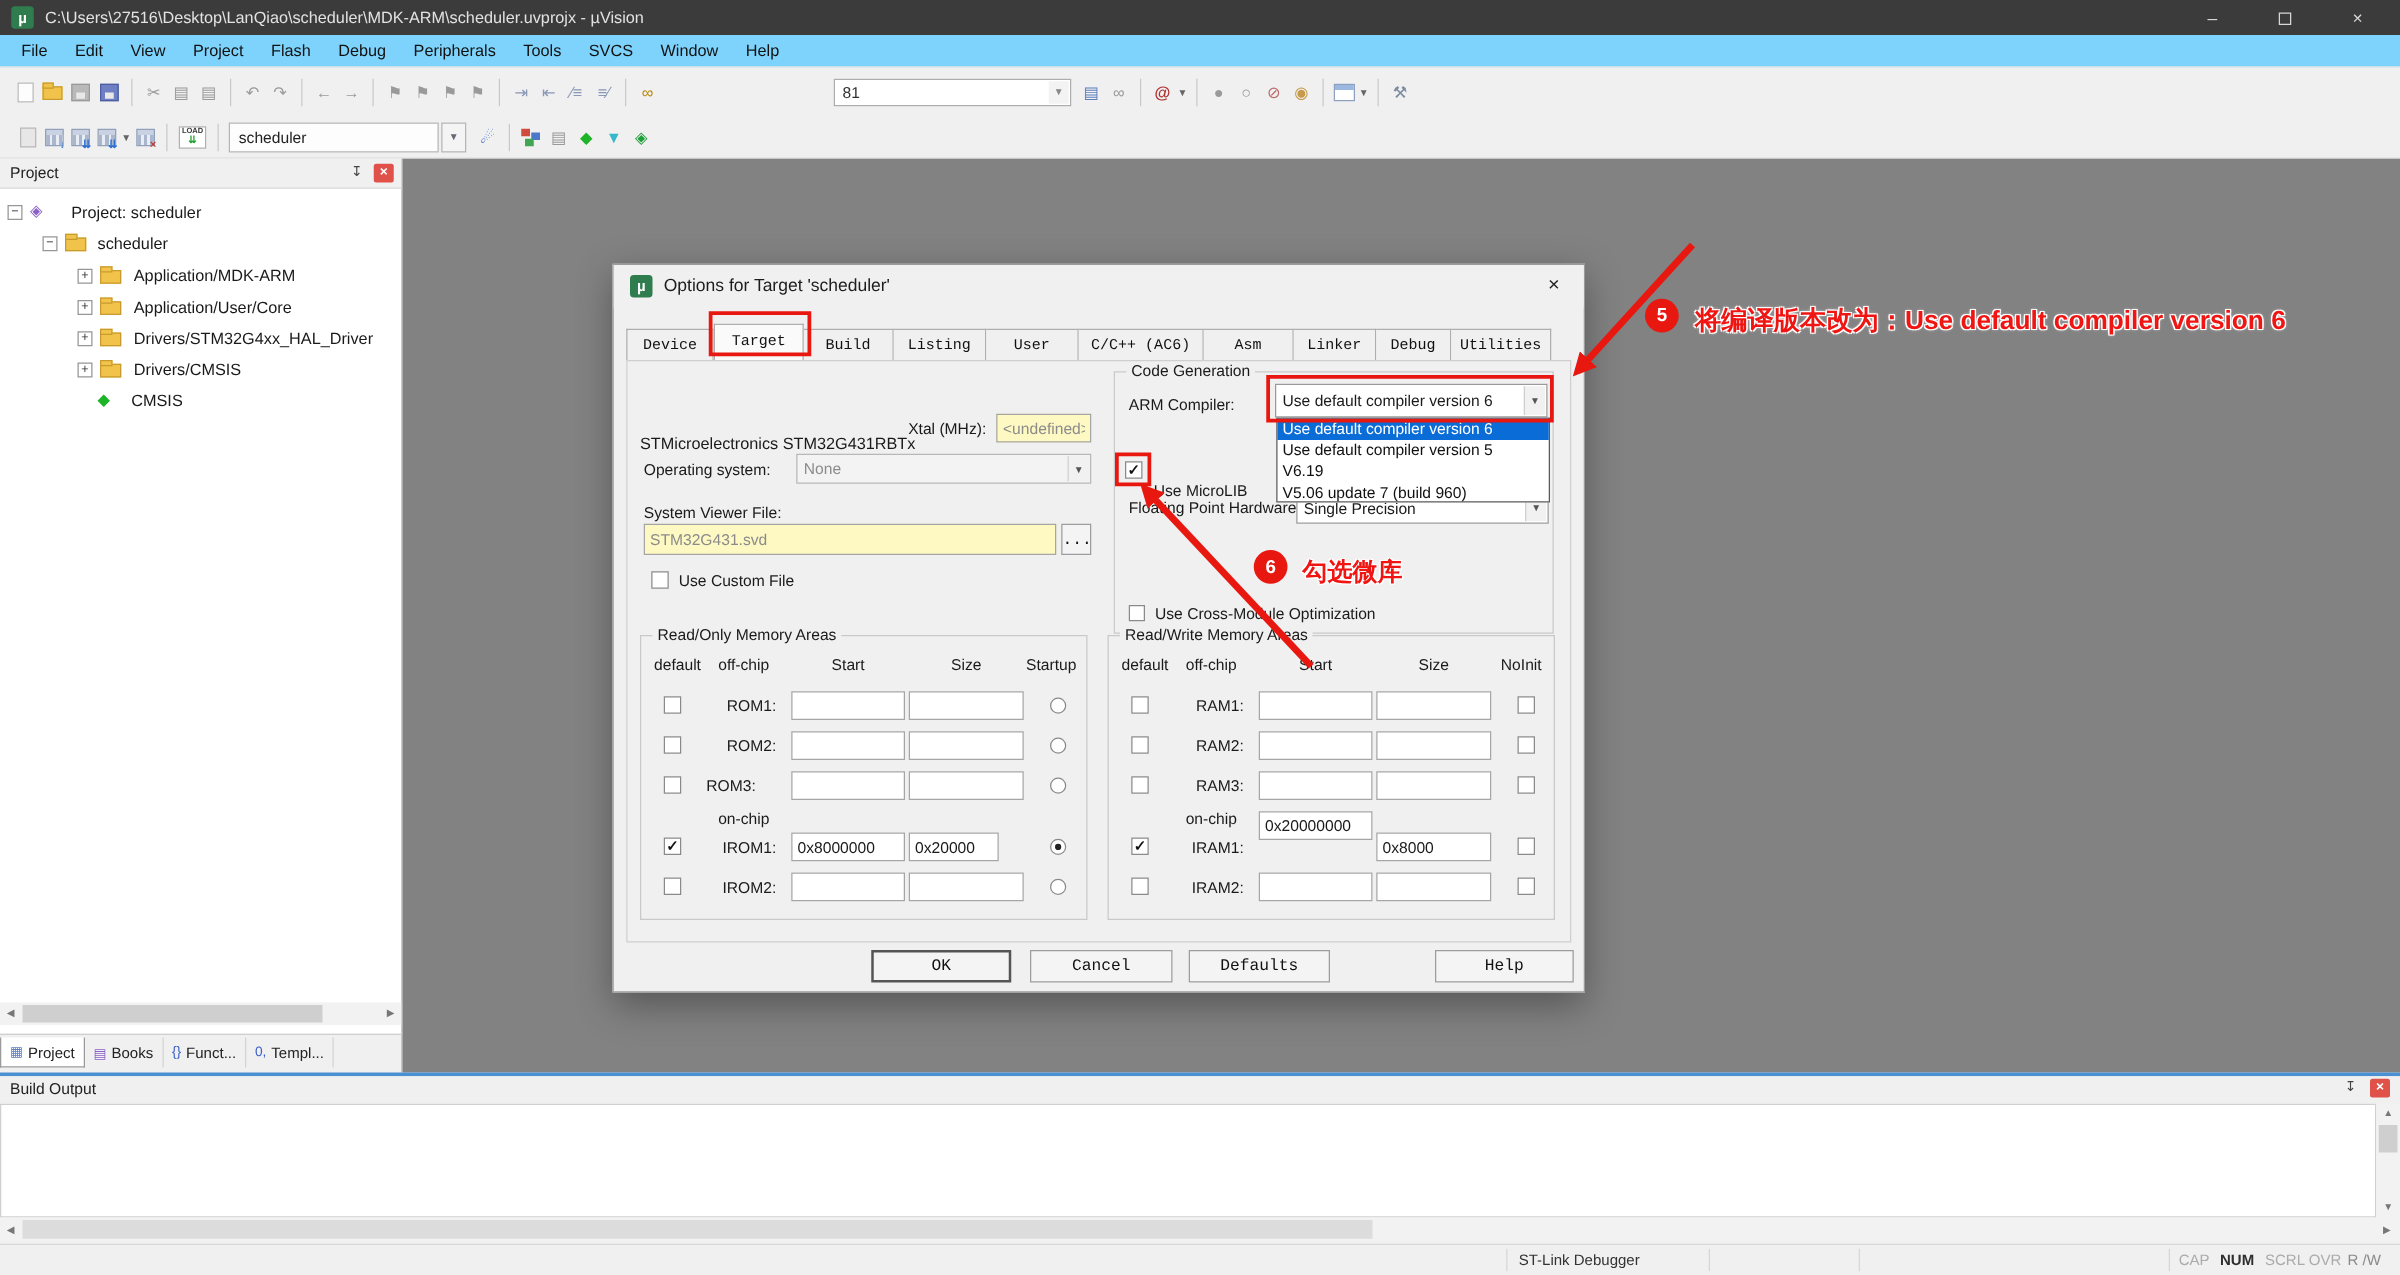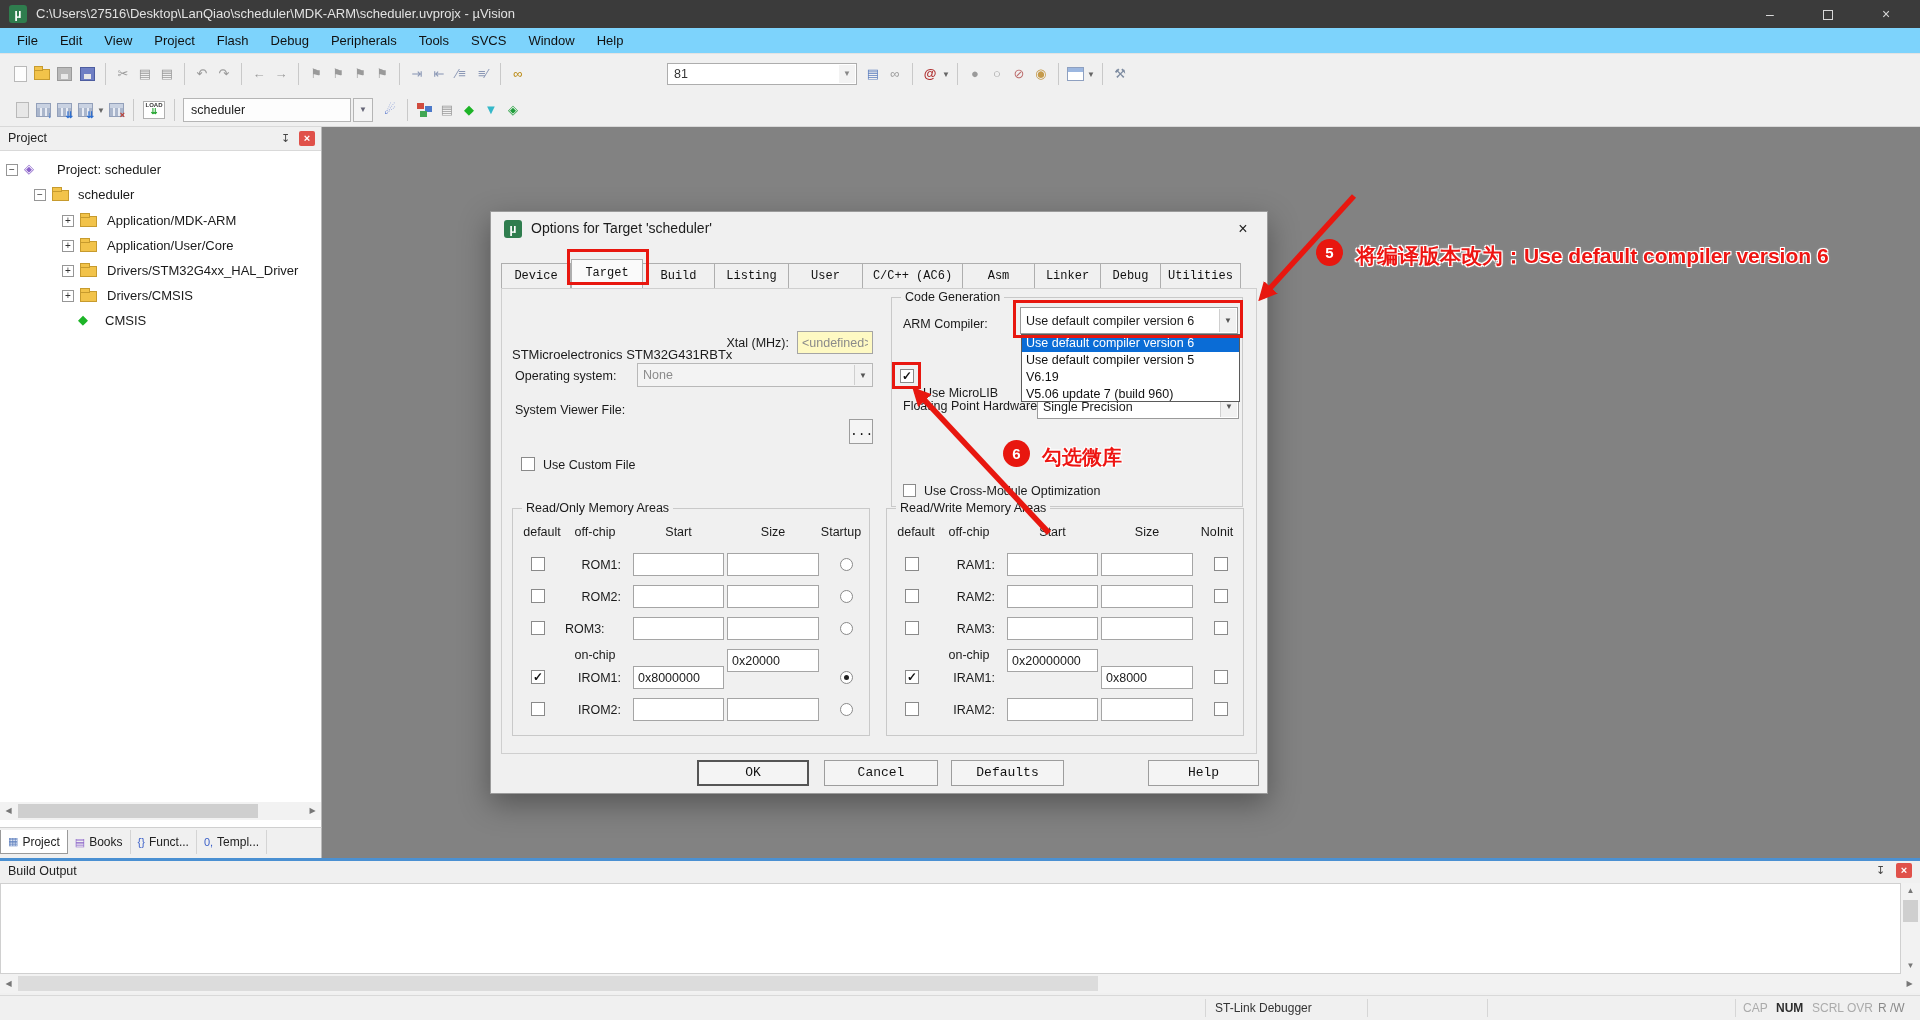--- a/index.html
+++ b/index.html
@@ -361,20 +361,21 @@
     <span class="dlabel" style="left:222px; top:124px; width:76px; text-align:right;">Xtal (MHz):</span>
     <input class="tin dis" style="left: 306px; top: 119px; width: 76px; height: 23px;" readonly="" value="&lt;undefined&gt;">
 
     <span class="dlabel" style="left:24px; top:157px;">Operating system:</span>
     <div class="combo dis" style="left:146px; top:151px; width:236px; height:24px;">
       <span class="v">None</span>
       <span class="b">▼</span>
     </div>
 
     <span class="dlabel" style="left:24px; top:191px;">System Viewer File:</span>
+    <input class="tin dis" style="left: 24px; top: 207px; width: 330px; height: 25px;" readonly="" value="STM32G431.svd">
     <div class="dbtn" style="left:358px; top:207px; width:24px; height:25px; line-height:23px;">...</div>
 
     <span class="cb" style="left:30px; top:245px;"></span>
     <span class="dlabel" style="left:52px; top:246px;">Use Custom File</span>
 
     <div class="gb" style="left:400px; top:85px; width:352px; height:210px;"></div>
     <span class="gb-label" style="left:410px; top:78px;">Code Generation</span>
     <span class="dlabel" style="left:412px; top:105px;">ARM Compiler:</span>
     <div class="combo" style="left:529px; top:95px; width:218px; height:27px;">
       <span class="v">Use default compiler version 6</span>
@@ -419,21 +420,21 @@
       <span class="mh" style="left:52px; top:113px; width:56px; text-align:left;">ROM3:</span>
       <input class="tin" style="left: 120px; top: 108px; width: 91px; height: 23px;" readonly="" value="">
       <input class="tin" style="left: 214px; top: 108px; width: 92px; height: 23px;" readonly="" value="">
       <span class="rad" style="left:327px; top:113px;"></span>
 
       <span class="mh" style="left:56px; top:139px; width:52px;">on-chip</span>
 
       <span class="cb" style="left:18px; top:161px;">✓</span>
       <span class="mh" style="left:52px; top:162px; width:56px; text-align:right;">IROM1:</span>
       <input class="tin" style="left: 120px; top: 157px; width: 91px; height: 23px;" readonly="" value="0x8000000">
-      <input class="tin" style="left: 214px; top: 140px; width: 92px; height: 23px;" readonly="" value="0x20000">
+      <input class="tin" style="left: 214px; top: 157px; width: 72px; height: 23px;" readonly="" value="0x20000">
       <span class="rad on" style="left:327px; top:162px;"></span>
 
       <span class="cb" style="left:18px; top:193px;"></span>
       <span class="mh" style="left:52px; top:194px; width:56px; text-align:right;">IROM2:</span>
       <input class="tin" style="left: 120px; top: 189px; width: 91px; height: 23px;" readonly="" value="">
       <input class="tin" style="left: 214px; top: 189px; width: 92px; height: 23px;" readonly="" value="">
       <span class="rad" style="left:327px; top:194px;"></span>
     </div>
     <span class="gb-label" style="left:31px; top:289px;">Read/Only Memory Areas</span>
 

